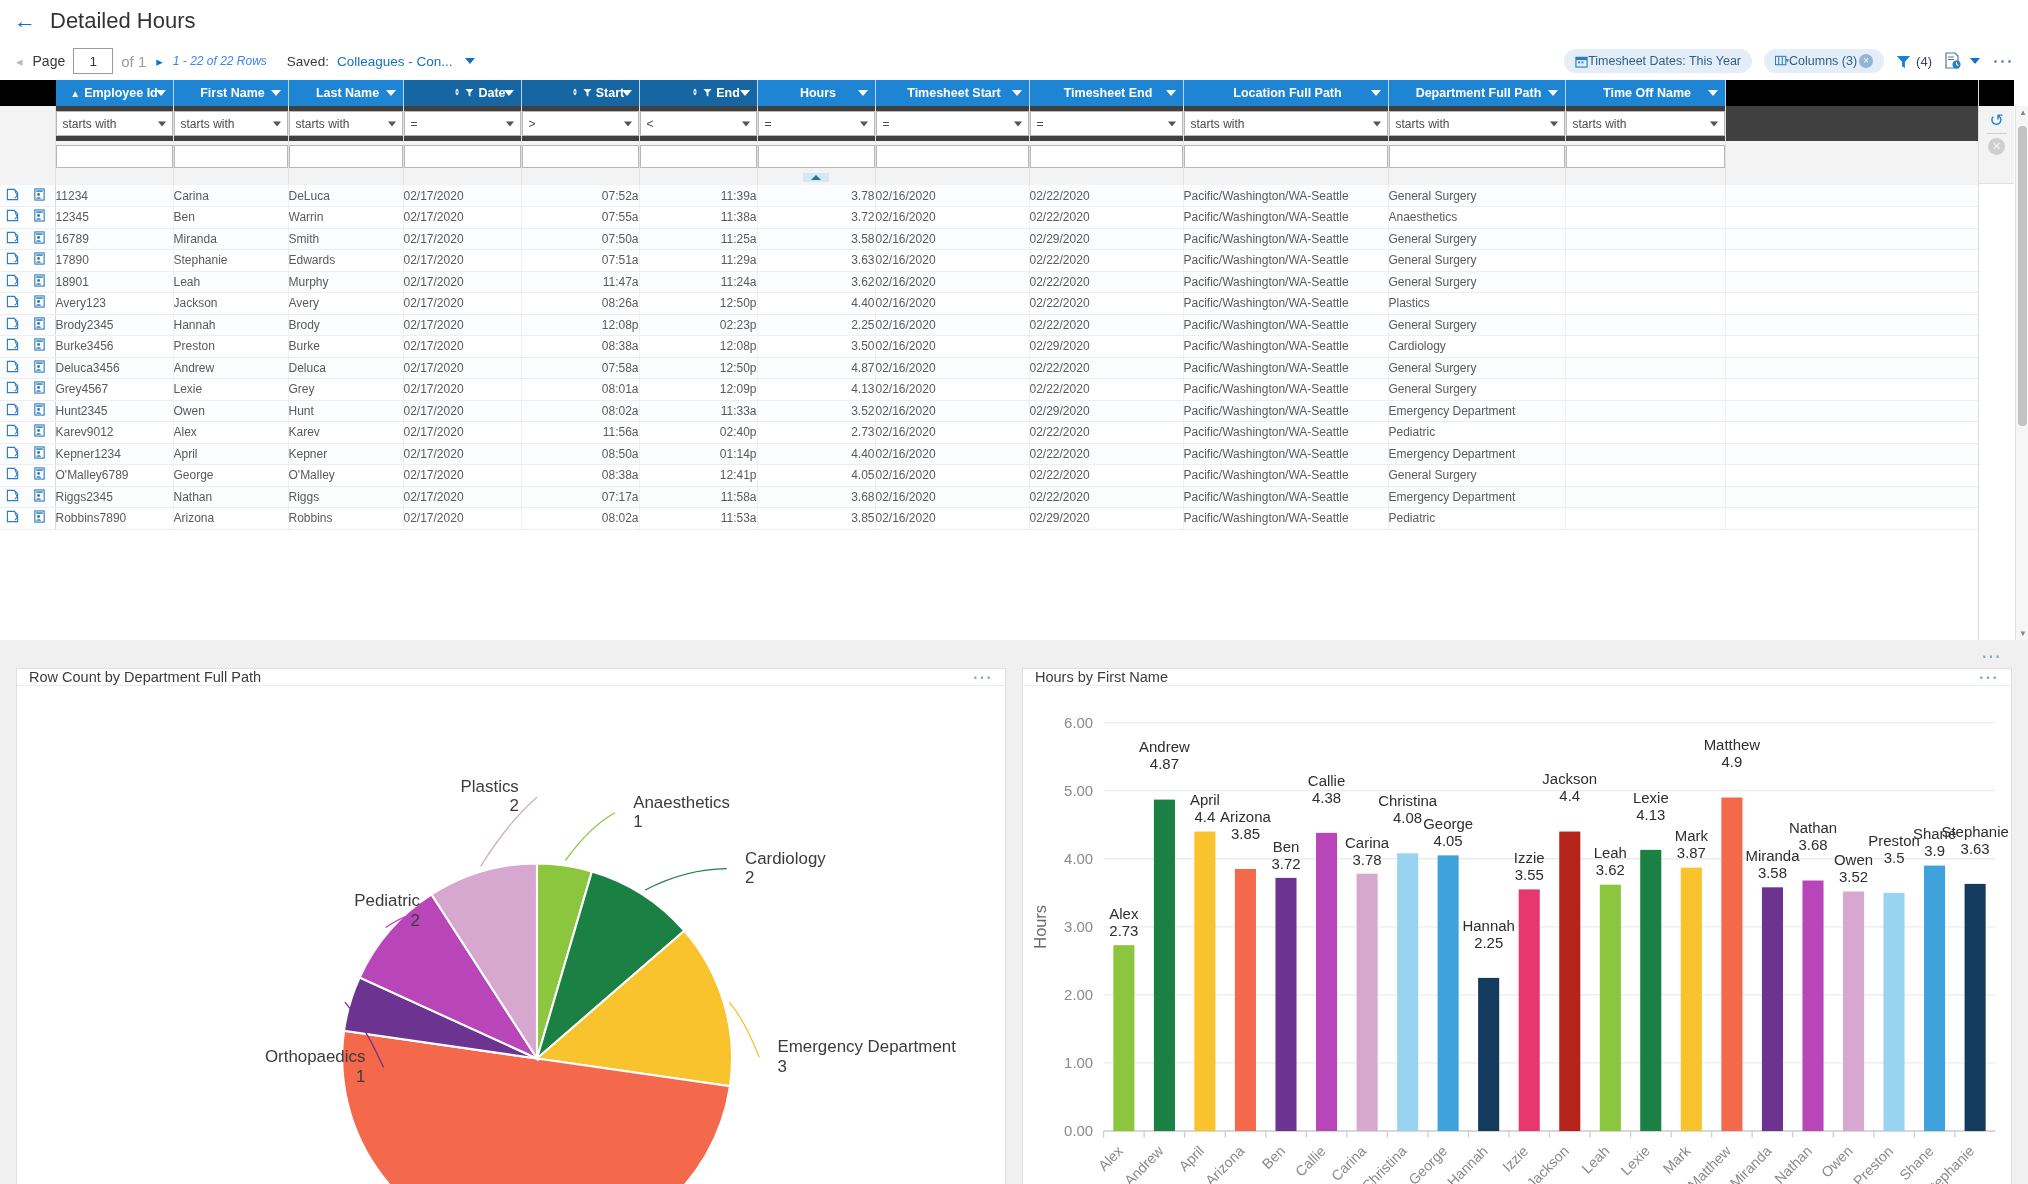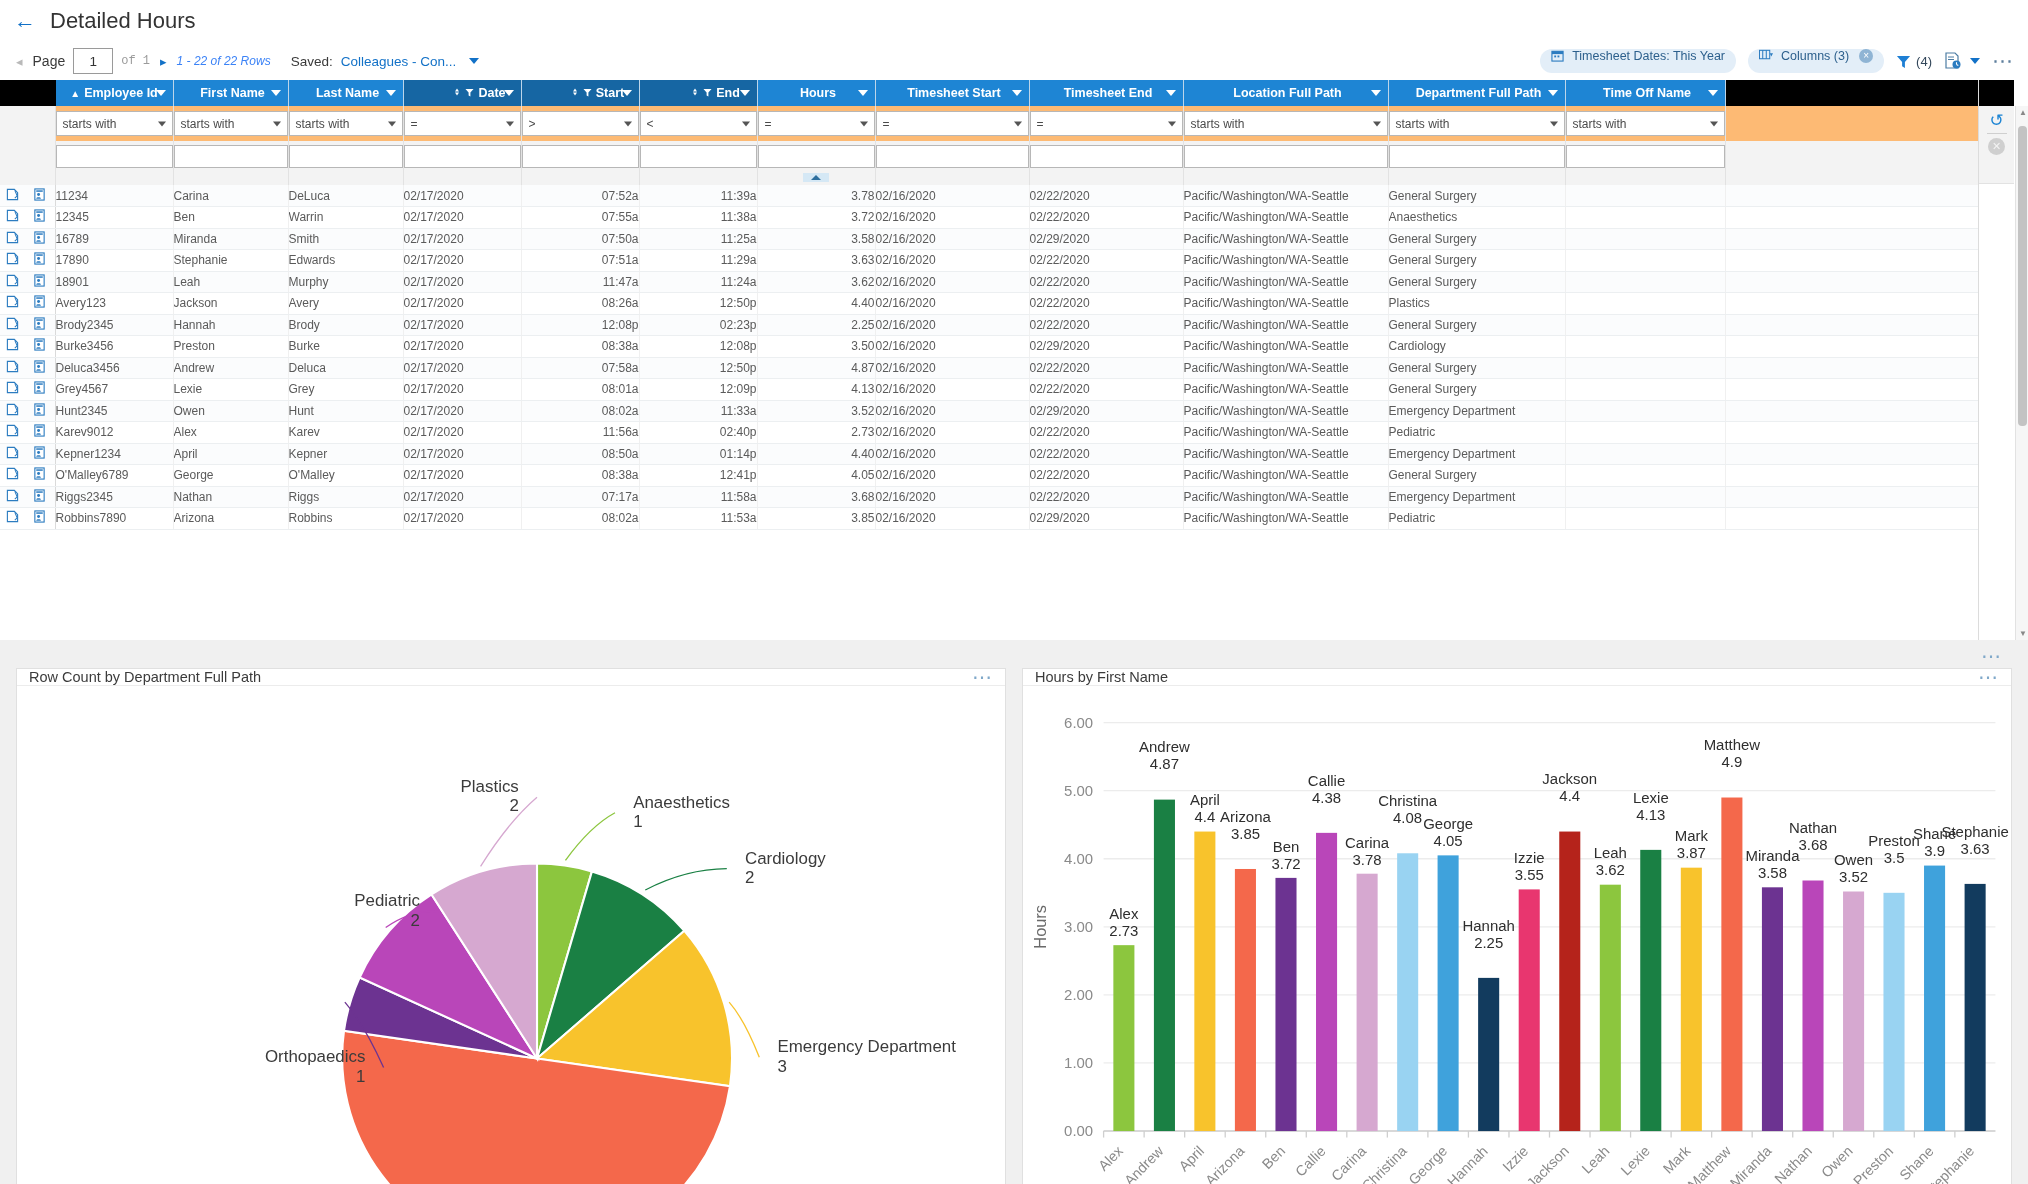--- a/index.html
+++ b/index.html
@@ -28,37 +28,37 @@
   }
   .tb-left { display: flex; align-items: center; gap: 8px; font-size: 13px; color: #555; }
   .arrow-btn { color: #b9b9b9; font-size: 13px; padding: 0 2px; cursor: pointer; }
   .arrow-btn.active { color: #1271c7; }
   .lbl-page { color: #3a3a3a; font-size: 14px; }
   .page-input {
     width: 40px; height: 26px; border: 1px solid #9a9a9a;
     text-align: center; font-size: 13.5px; color: #333;
     font-family: "Liberation Sans", sans-serif; background: #fff;
   }
-  .lbl-of { color: #9b9b9b; font-size: 12px; font-family: Liberation Mono, monospace; }
+  .lbl-of { color: #9b9b9b; font-size: 15px; }
   .lbl-rows { color: #3b82f6; font-size: 12px; font-style: italic; }
   .lbl-saved { color: #3a3a3a; font-size: 13.5px; margin-left: 12px; }
   .saved-link { color: #1271c7; font-size: 13.5px; cursor: pointer; }
   .caret-dn {
     width: 0; height: 0; border-left: 5px solid transparent;
     border-right: 5px solid transparent; border-top: 6px solid #1271c7;
     display: inline-block; margin-left: 5px; vertical-align: middle;
   }
 
   .tb-right {
     position: absolute; right: 14px; top: 0; height: 38px;
     display: flex; align-items: center; gap: 12px;
   }
   .chip {
     background: #e3eef8; border-radius: 13px; height: 24px;
-    display: flex; align-items: flex-start; gap: 8px;
+    display: flex; align-items: center; gap: 0;
     padding: 0 11px; font-size: 12.5px; color: #2c5f8c; cursor: pointer;
   }
   .chip svg { display: block; }
   .chip-x {
     width: 14px; height: 14px; border-radius: 50%;
     background: #8fb4d4; color: #fff; font-size: 10px;
     display: flex; align-items: center; justify-content: center;
     line-height: 1; margin-left: 2px;
   }
   .filter-grp { display: flex; align-items: center; gap: 5px; cursor: pointer; }
@@ -85,21 +85,21 @@
   .hdr-inner { display: flex; align-items: center; justify-content: center; gap: 4px; padding: 0 6px; height: 100%; }
   .hdr-icons { display: inline-flex; align-items: center; gap: 3px; }
   .hdr-caret {
     position: absolute; right: 7px; top: 50%; transform: translateY(-50%);
     width: 0; height: 0; border-left: 5px solid transparent;
     border-right: 5px solid transparent; border-top: 6px solid #ffffff;
   }
   .sort-asc { font-size: 10px; color: #fff; }
 
   .filt-row td {
-    height: 35px; background: #fdba74; border-right: 1px solid #e2e2e2;
+    height: 35px; background: #404040; border-right: 1px solid #e2e2e2;
     border-bottom: 0; padding: 0 5px; vertical-align: middle;
   }
   .filt-row td.lead { background: #f3f3f3; }
   .fsel {
     width: 100%; height: 25px; background: #fff; border: 1px solid #b7b7b7;
     display: flex; align-items: center; padding: 0 6px;
     font-size: 12px; color: #4a4a4a; position: relative; cursor: pointer;
   }
   .fsel .fcaret {
     position: absolute; right: 6px; top: 50%; transform: translateY(-50%);

